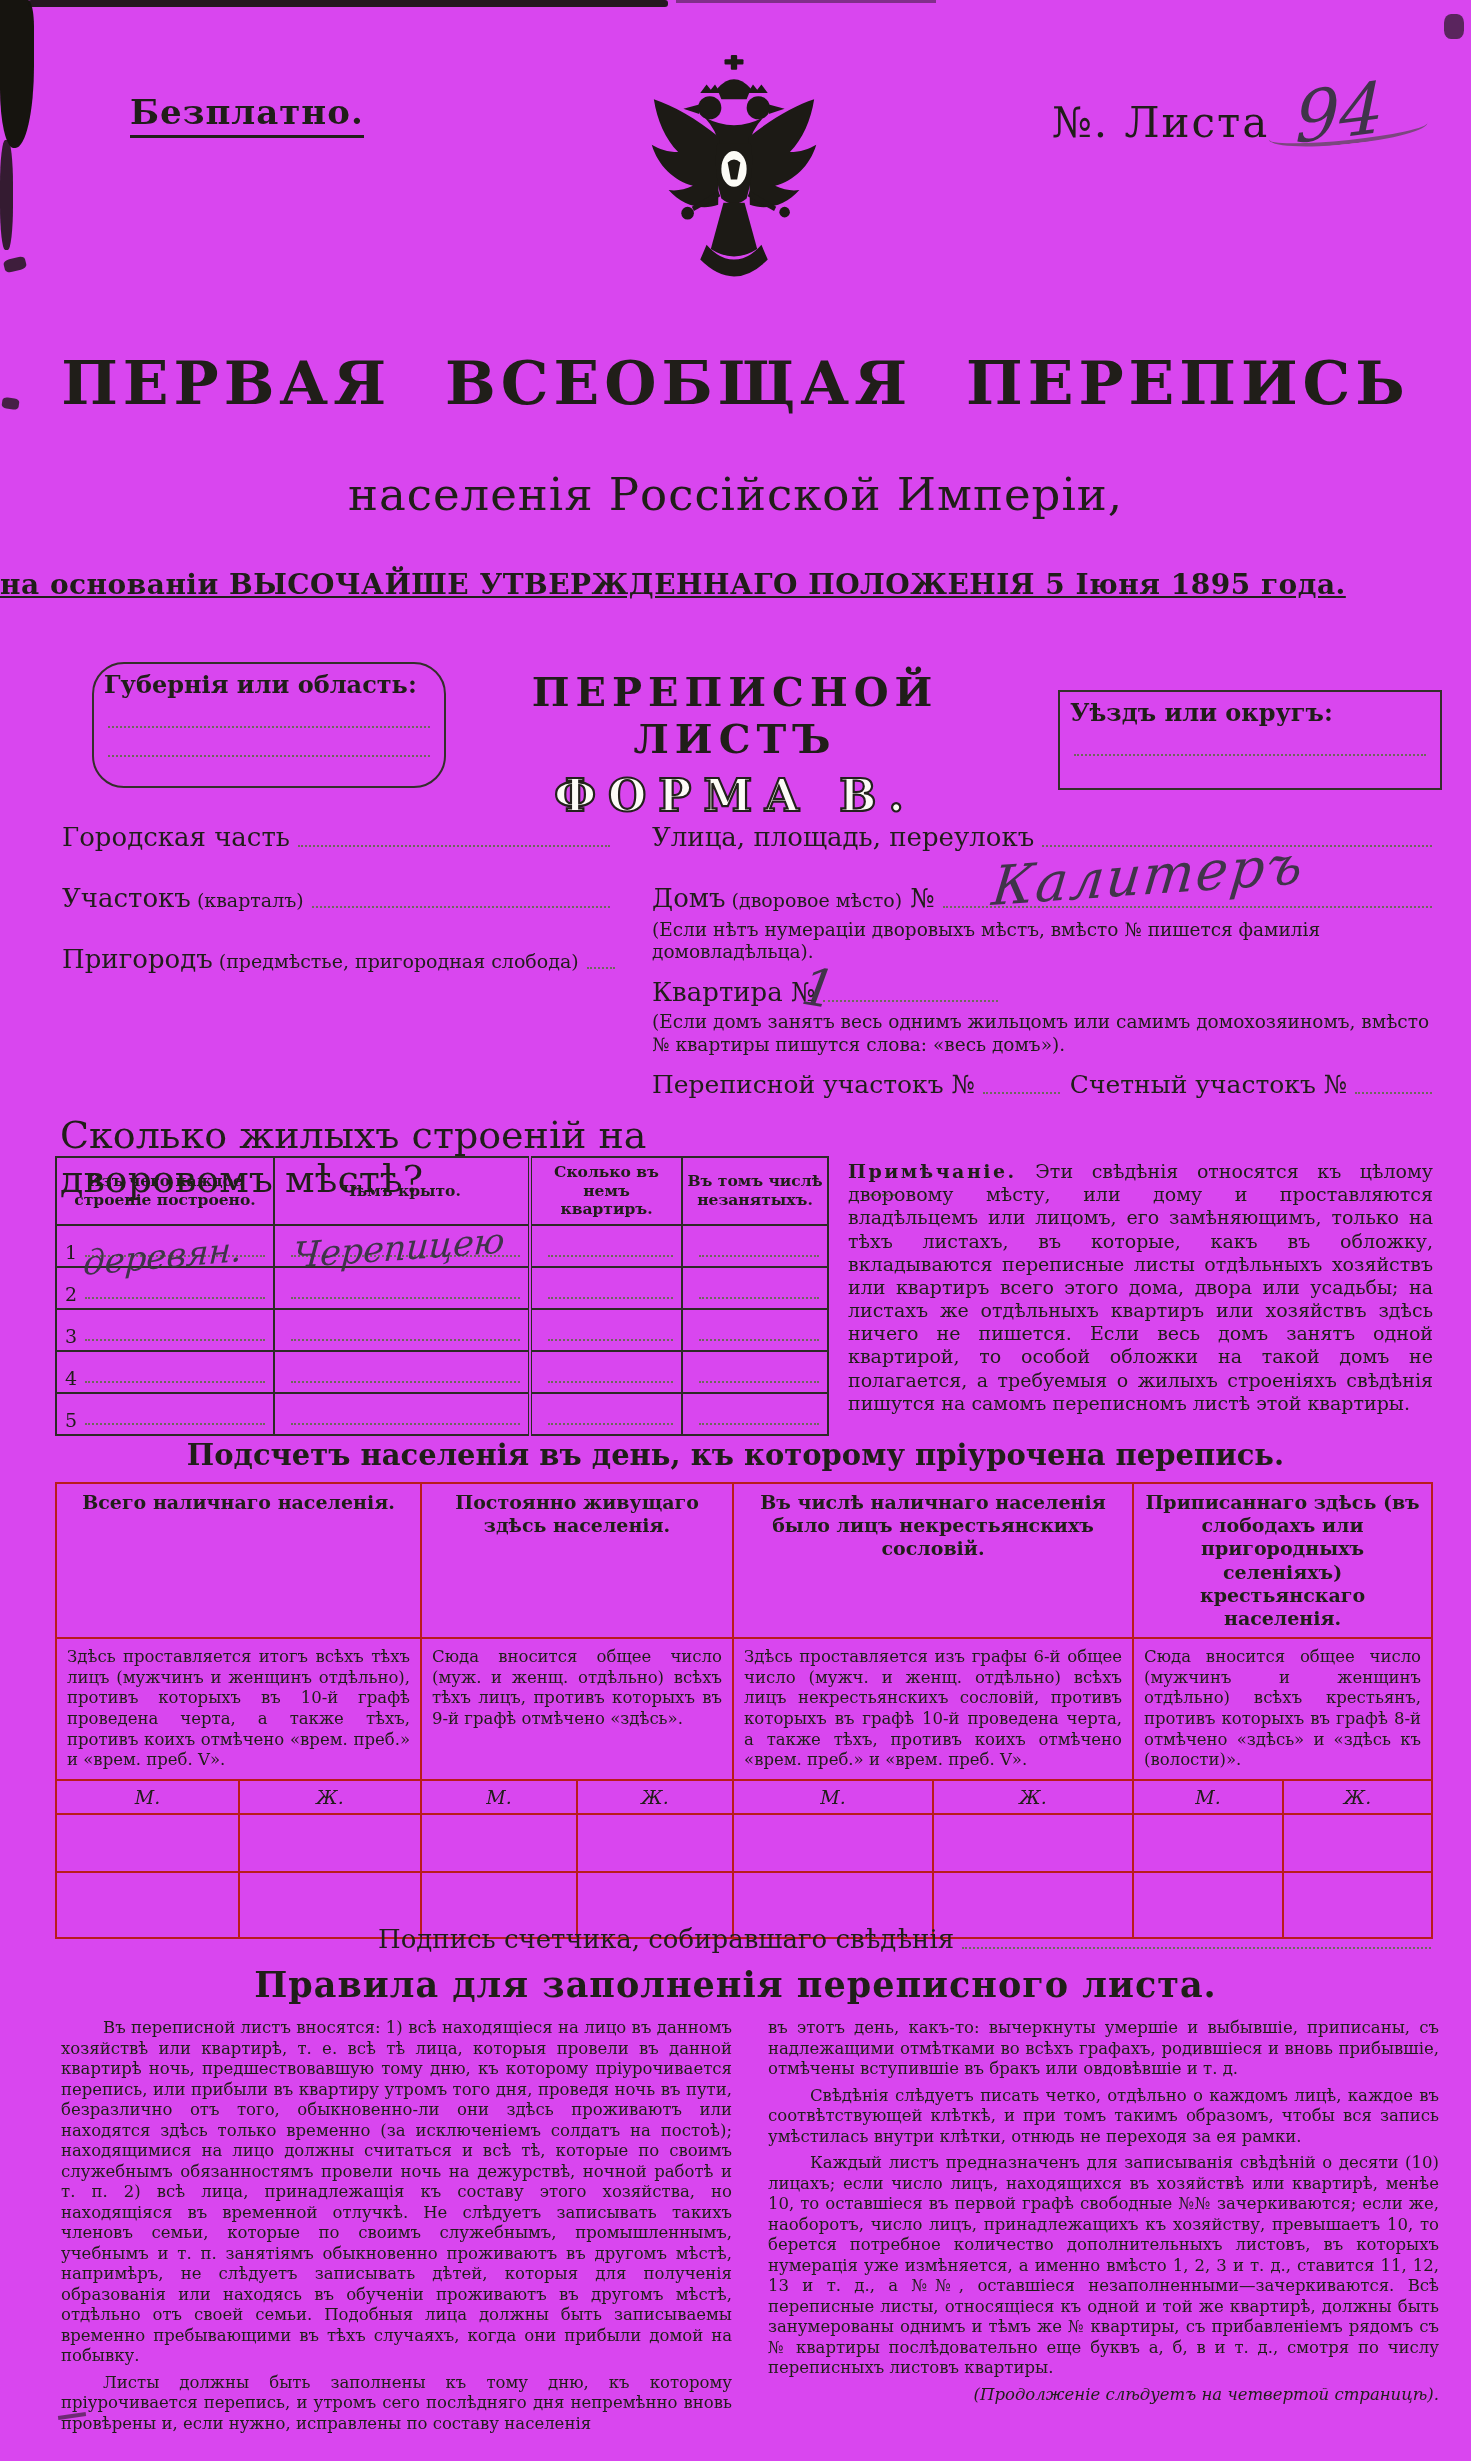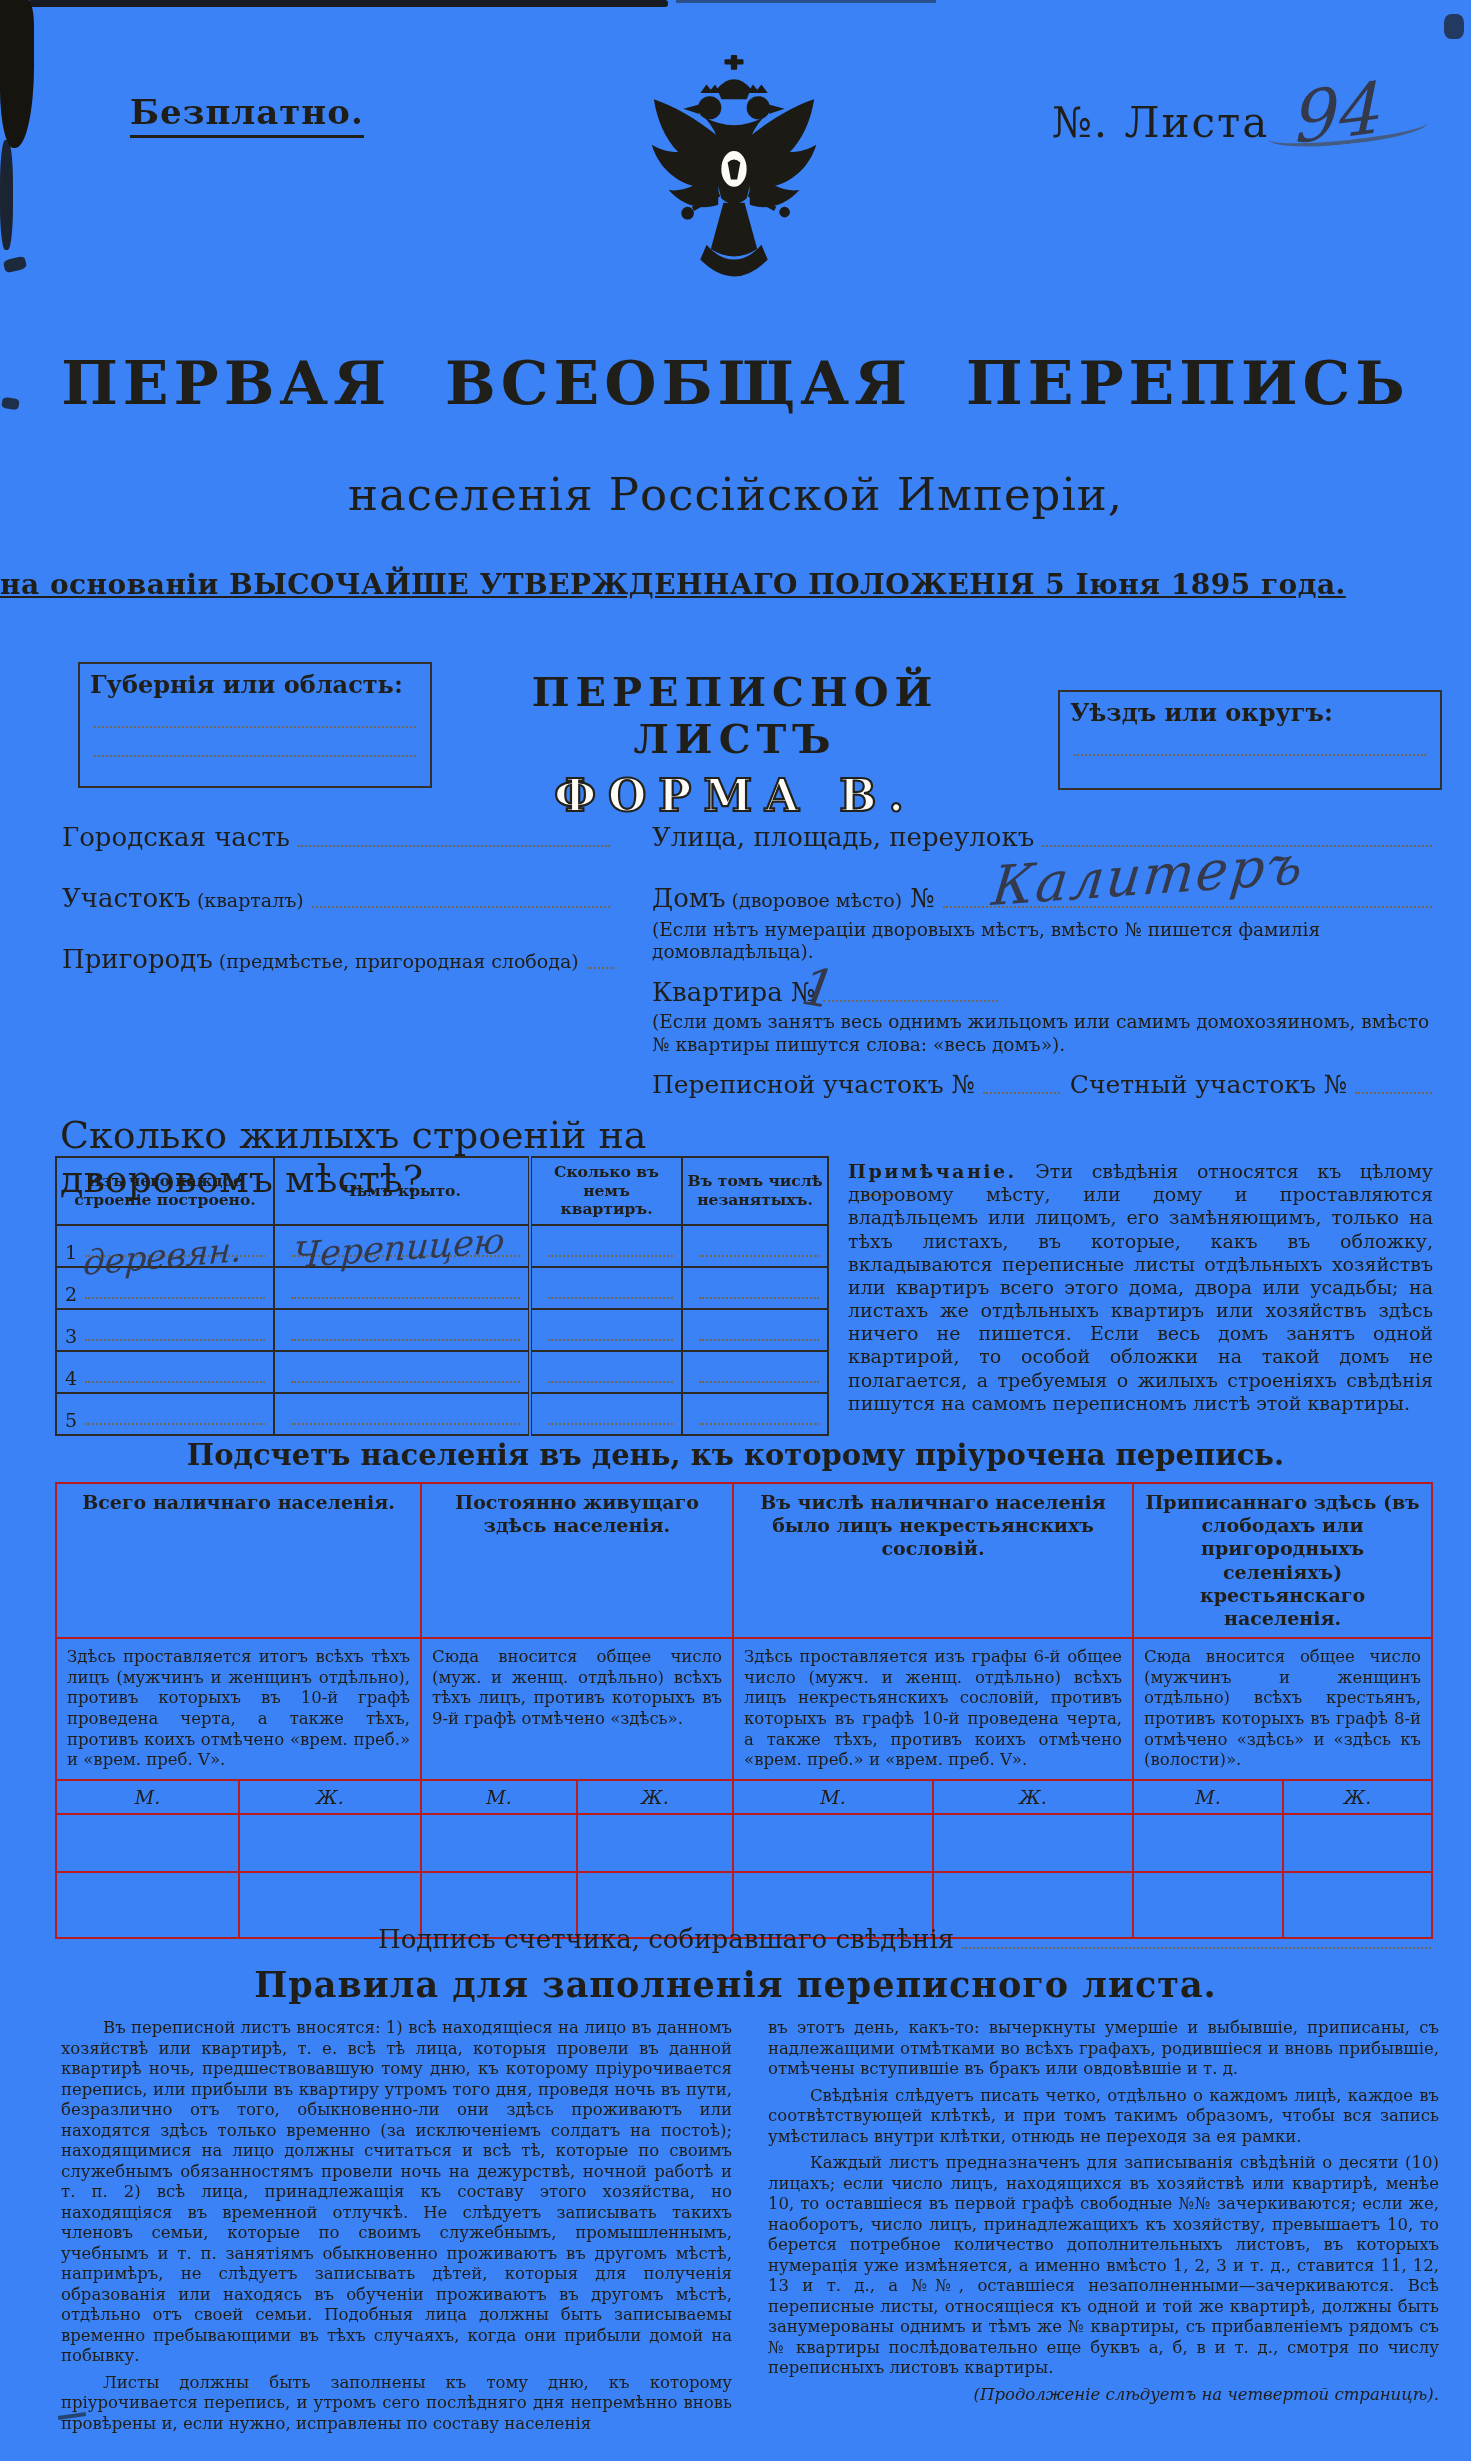--- a/index.html
+++ b/index.html
@@ -1,18 +1,18 @@
 <!DOCTYPE html>
 <html><head>
 <meta charset="utf-8">
 <style>
   html,body { margin:0; padding:0; background:#8a8a8a; }
   .page {
     position:relative; width:1471px; height:2461px; margin:0 auto;
-    background:#3b82f6; color:#201e19; overflow:hidden;
+    background:#d946ef; color:#201e19; overflow:hidden;
     font-family:"DejaVu Serif","Liberation Serif",serif;
   }
   
   .artifact { position:absolute; background:#16140f; }
   .a-corner { left:0; top:0; width:34px; height:148px; border-radius:0 18% 55% 40%; }
   .a-streak { left:0; top:140px; width:13px; height:110px; opacity:.85; border-radius:40%; }
   .a-topbar { left:28px; top:0; width:640px; height:7px; border-radius:3px; opacity:.92; }
   .a-topbar2 { left:676px; top:0; width:260px; height:3px; opacity:.45; }
   .a-s1 { left:4px; top:258px; width:22px; height:13px; opacity:.8; transform:rotate(-14deg); border-radius:30%; }
   .a-s2 { left:2px; top:398px; width:17px; height:11px; opacity:.75; transform:rotate(8deg); border-radius:30%; }
@@ -48,21 +48,21 @@
   .subtitle {
     position:absolute; left:0; top:468px; width:100%;
     text-align:center; font-size:45px; letter-spacing:1px;
   }
   .basis {
     position:absolute; left:0; top:568px; width:100%;
     text-align:left; font-size:28px; font-weight:bold; letter-spacing:.5px;text-decoration:underline;
   }
   
   .hbox { position:absolute; border:2px solid #33302a; padding:6px 10px 4px; }
-  .province-box { left:78px; top:662px; width:330px; height:112px; }
+  .province-box { left:92px; top:662px; width:330px; height:112px;border-radius:32px; }
   .district-box { left:1058px; top:690px; width:360px; height:86px; }
   .hbox .box-label { font-size:24px; font-weight:bold; }
   .dotline { height:27px; border-bottom:2px dotted #6e685c; margin:0 4px; }
   .center-head { position:absolute; left:425px; top:668px; width:620px; text-align:center; }
   .sheet-title { font-size:40px; letter-spacing:6px; font-weight:bold; }
   .form-b { font-size:44px; font-weight:bold; letter-spacing:12px; margin-top:8px; }
   @supports ((-webkit-text-stroke: 2px #000)) {
     .form-b { color:#fcfbf6; -webkit-text-stroke:2.2px #23211c; }
   }
   

